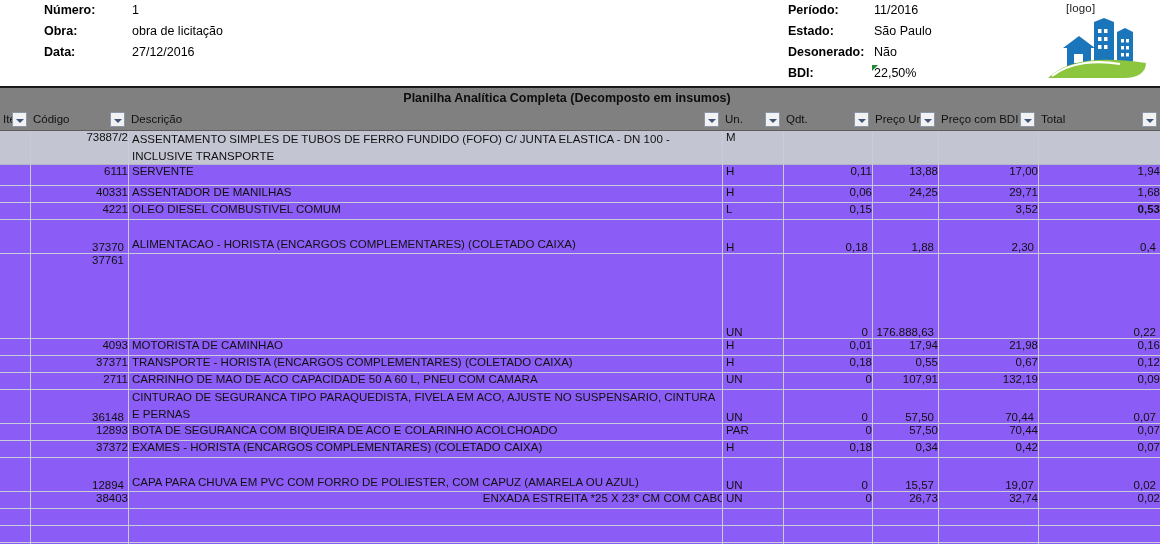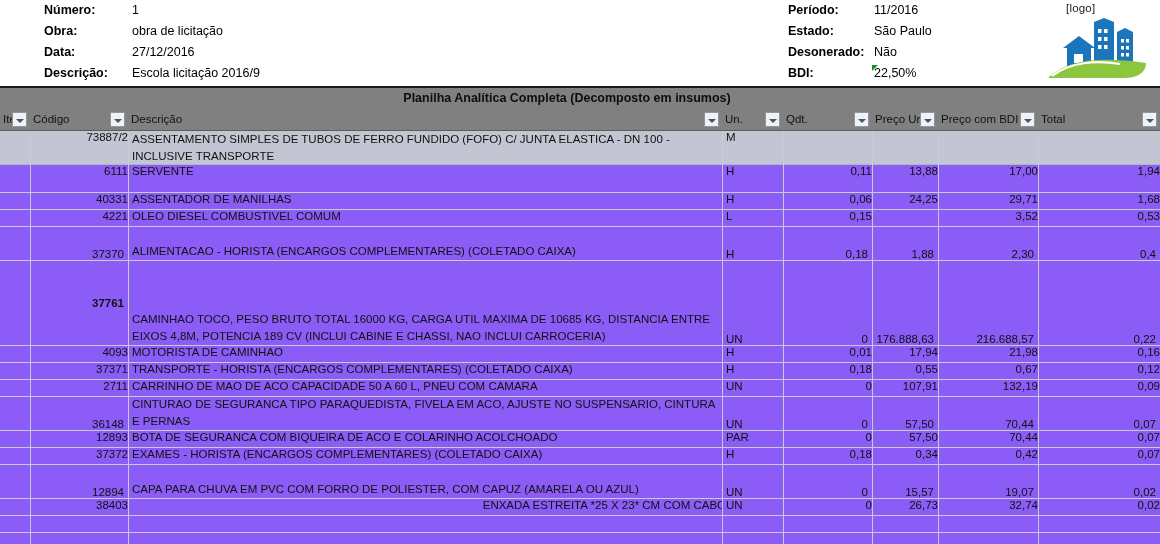--- a/index.html
+++ b/index.html
@@ -101,21 +101,20 @@
 </head>
 <body>
 
 <div class="sheet">
 
   <div class="infoband">
     <div class="info-left" id="info-left">
         <div class="inforow"><span class="lbl">Número:</span><span class="val">1</span></div>
         <div class="inforow"><span class="lbl">Obra:</span><span class="val">obra de licitação</span></div>
         <div class="inforow"><span class="lbl">Data:</span><span class="val">27/12/2016</span></div>
-        <div class="inforow"><span class="lbl">Descrição:</span><span class="val">Escola licitação 2016/9</span></div>
       </div>
     <div class="info-right" id="info-right">
         <div class="inforow"><span class="lbl">Período:</span><span class="val">11/2016</span></div>
         <div class="inforow"><span class="lbl">Estado:</span><span class="val">São Paulo</span></div>
         <div class="inforow"><span class="lbl">Desonerado:</span><span class="val">Não</span></div>
         <div class="inforow"><span class="lbl">BDI:</span><span class="val"><span class="bdi-val"><span class="errtri"></span>22,50%</span></span></div>
       </div>
 
     <div class="logo-wrap">
       <div class="logo-cap">[logo]</div>
@@ -189,21 +188,21 @@
         <div class="cell num" style="left: 872px; width: 66px;">
           <span class="ctxt" style="width: 100%;"></span>
         </div>
         <div class="cell num" style="left: 938px; width: 100px;">
           <span class="ctxt" style="width: 100%;"></span>
         </div>
         <div class="cell num" style="left: 1038px; width: 122px;">
           <span class="ctxt" style="width: 100%;"></span>
         </div>
       </div>
-      <div class="row" style="height: 28px;">
+      <div class="row" style="height: 21px;">
         <div class="cell txt" style="left: 0px; width: 30px;">
           <span class="ctxt" style="width: 100%;"></span>
         </div>
         <div class="cell num" style="left: 30px; width: 98px;">
           <span class="ctxt" style="width: 100%;">6111</span>
         </div>
         <div class="cell txt" style="left: 128px; width: 594px;">
           <span class="ctxt" style="width: 100%;">SERVENTE</span>
         </div>
         <div class="cell txt" style="left: 722px; width: 61px;">
@@ -263,21 +262,21 @@
         </div>
         <div class="cell num" style="left: 783px; width: 89px;">
           <span class="ctxt" style="width: 100%;">0,15</span>
         </div>
         <div class="cell num" style="left: 872px; width: 66px;">
           <span class="ctxt" style="width: 100%; margin-top: 24px;">2,87</span>
         </div>
         <div class="cell num" style="left: 938px; width: 100px;">
           <span class="ctxt" style="width: 100%;">3,52</span>
         </div>
-        <div class="cell num" style="left: 1038px; width: 122px;">
+        <div class="cell num" style="left: 1038px; width: 122px; font-weight: bold;">
           <span class="ctxt" style="width: 100%;">0,53</span>
         </div>
       </div>
       <div class="row" style="height: 34px;">
         <div class="cell txt" style="left: 0px; width: 30px; display: flex; align-items: flex-end;">
           <span class="ctxt" style="width: 100%;"></span>
         </div>
         <div class="cell num" style="left: 30px; width: 98px; display: flex; align-items: flex-end;">
           <span class="ctxt" style="width: 100%;">37370</span>
         </div>
@@ -297,37 +296,31 @@
           <span class="ctxt" style="width: 100%;">2,30</span>
         </div>
         <div class="cell num" style="left: 1038px; width: 122px; display: flex; align-items: flex-end;">
           <span class="ctxt" style="width: 100%;">0,4</span>
         </div>
       </div>
       <div class="row" style="height: 85px;">
         <div class="cell txt" style="left: 0px; width: 30px; display: flex; align-items: flex-end;">
           <span class="ctxt" style="width: 100%;"></span>
         </div>
-        <div class="cell num" style="left: 30px; width: 98px; display: flex; align-items: center; font-weight: bold;">
+        <div class="cell num" style="left: 30px; width: 98px; display: flex; align-items: flex-start;">
           <span class="ctxt" style="width: 100%;">37761</span>
-        </div>
-        <div class="cell txt wrap" style="left: 128px; width: 594px; display: flex; align-items: flex-end;">
-          <span class="ctxt" style="width: 100%;">CAMINHAO TOCO, PESO BRUTO TOTAL 16000 KG, CARGA UTIL MAXIMA DE 10685 KG, DISTANCIA ENTRE EIXOS 4,8M, POTENCIA 189 CV (INCLUI CABINE E CHASSI, NAO INCLUI CARROCERIA)</span>
         </div>
         <div class="cell txt" style="left: 722px; width: 61px; display: flex; align-items: flex-end;">
           <span class="ctxt" style="width: 100%;">UN</span>
         </div>
         <div class="cell num" style="left: 783px; width: 89px; display: flex; align-items: flex-end;">
           <span class="ctxt" style="width: 100%;">0</span>
         </div>
         <div class="cell num" style="left: 872px; width: 66px; display: flex; align-items: flex-end;">
           <span class="ctxt" style="width: 100%;">176.888,63</span>
-        </div>
-        <div class="cell num" style="left: 938px; width: 100px; display: flex; align-items: flex-end;">
-          <span class="ctxt" style="width: 100%;">216.688,57</span>
         </div>
         <div class="cell num" style="left: 1038px; width: 122px; display: flex; align-items: flex-end;">
           <span class="ctxt" style="width: 100%;">0,22</span>
         </div>
       </div>
       <div class="row" style="height: 17px;">
         <div class="cell txt" style="left: 0px; width: 30px;">
           <span class="ctxt" style="width: 100%;"></span>
         </div>
         <div class="cell num" style="left: 30px; width: 98px;">

